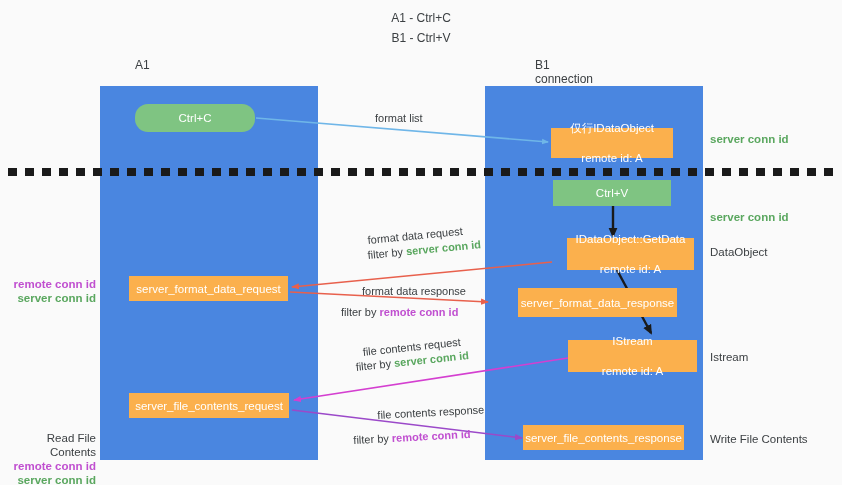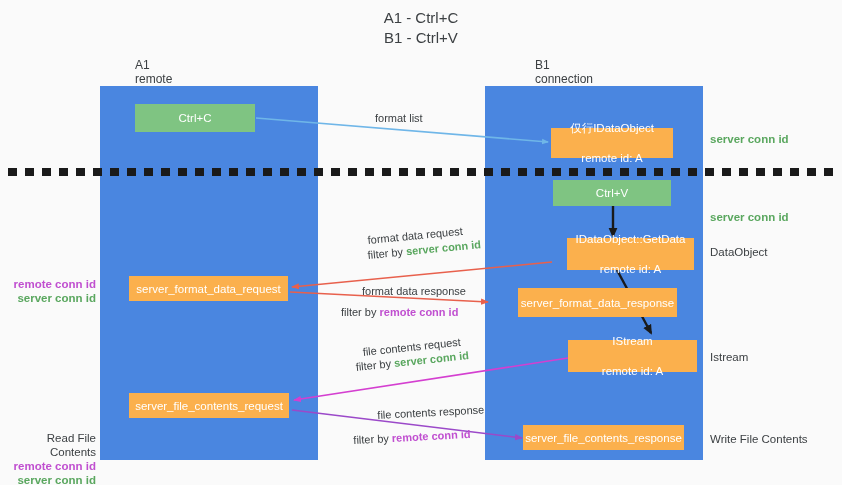--- a/index.html
+++ b/index.html
@@ -22,21 +22,21 @@
     height: 485px;
     background: #fafafa;
   }
   .abs { position: absolute; }
 
   
   .title-block {
     left: 0; top: 8px;
     width: 842px;
     text-align: center;
-    font-size: 15px;
+    font-size: 12px;
     line-height: 20px;
     color: #3c4043;
   }
 
   
   .col-head {
     font-size: 12px;
     line-height: 14px;
     color: #3c4043;
   }
@@ -99,21 +99,20 @@
 
 <div id="stage">
 
   <div class="abs title-block">
     <div>A1 - Ctrl+C</div>
     <div>B1 - Ctrl+V</div>
   </div>
 
   <div class="abs col-head" style="left:135px; top:58px; width:120px;">
     <div>A1</div>
-    <div>remote</div>
   </div>
   <div class="abs col-head" style="left:535px; top:58px; width:120px;">
     <div>B1</div>
     <div>connection</div>
   </div>
 
   <div class="abs lane" style="left:100px; top:86px; width:218px; height:374px;"></div>
   <div class="abs lane" style="left:485px; top:86px; width:218px; height:374px;"></div>
 
   <svg id="wires" viewBox="0 0 842 485">
@@ -145,21 +144,21 @@
 
     <line x1="552" y1="262" x2="292" y2="287" stroke="#e8604c" stroke-width="1.6" marker-end="url(#ah-red)"></line>
 
     <line x1="290" y1="292" x2="488" y2="302" stroke="#e8604c" stroke-width="1.6" marker-end="url(#ah-red)"></line>
 
     <line x1="568" y1="358" x2="294" y2="400" stroke="#d43fd0" stroke-width="1.6" marker-end="url(#ah-magenta)"></line>
 
     <line x1="292" y1="410" x2="522" y2="438" stroke="#9b49c9" stroke-width="1.6" marker-end="url(#ah-purple)"></line>
   </svg>
 
-  <div class="abs node green" style="left:135px; top:104px; width:120px; height:28px;">
+  <div class="abs node green" style="left:135px; top:104px; width:120px; height:28px;border-radius:13px;">
     <span>Ctrl+C</span>
   </div>
 
   <div class="abs node orange" style="left:551px; top:128px; width:122px; height:30px;">
     <span>仅行IDataObject</span>
     <span class="l2">remote id: A</span>
   </div>
 
   <div class="abs node green" style="left:553px; top:180px; width:118px; height:26px;align-items:center;">
     <span>Ctrl+V</span>

